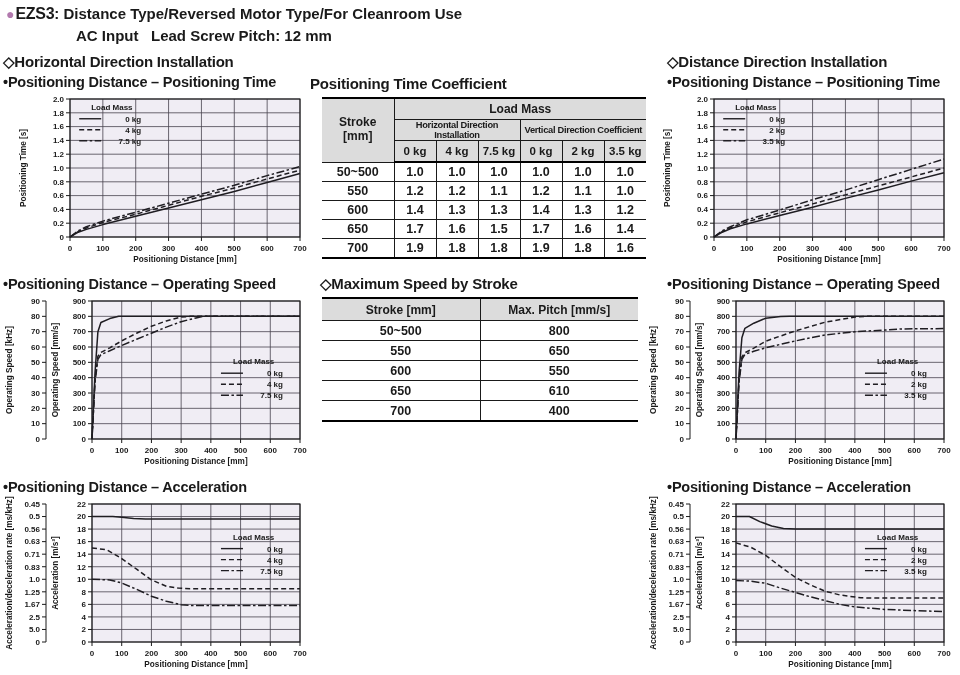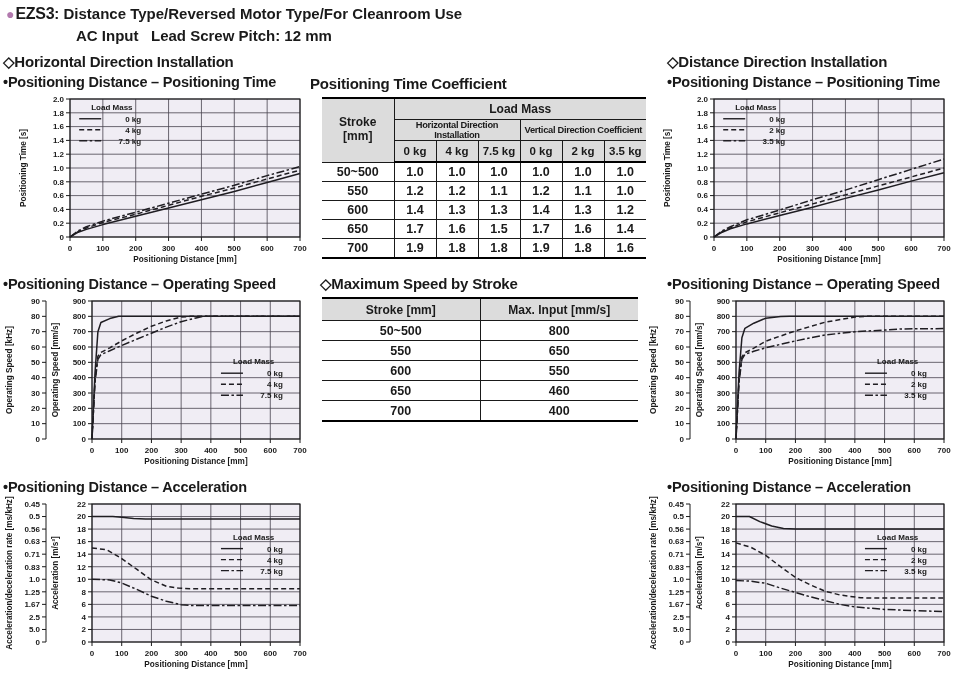--- a/index.html
+++ b/index.html
@@ -395,39 +395,39 @@
 
 <div class="abs sec" style="left:320px;top:275px;">◇Maximum Speed by Stroke</div>
 <table class="abs tbl" id="maxspeed-table" style="left:322px;top:297px;">
   <colgroup>
       <col style="width:158px">
       <col style="width:158px">
     </colgroup>
   <tbody>
       <tr>
     <td class="th">Stroke [mm]</td>
-    <td class="th">Max. Input [mm/s]</td>
+    <td class="th">Max. Pitch [mm/s]</td>
   </tr>
   </tbody>
     <tbody id="maxspeed-body">
       <tr>
         <td>50~500</td>
         <td>800</td>
       </tr>
       <tr>
         <td>550</td>
         <td>650</td>
       </tr>
       <tr>
         <td>600</td>
         <td>550</td>
       </tr>
       <tr>
         <td>650</td>
-        <td>460</td>
+        <td>610</td>
       </tr>
       <tr>
         <td>700</td>
         <td>400</td>
       </tr>
     </tbody>
 </table>
 
 <div class="abs sec" style="left:667px;top:53px;">◇Distance Direction Installation</div>
 <div class="abs ctitle" style="left:667px;top:74px;">•Positioning Distance – Positioning Time</div>

